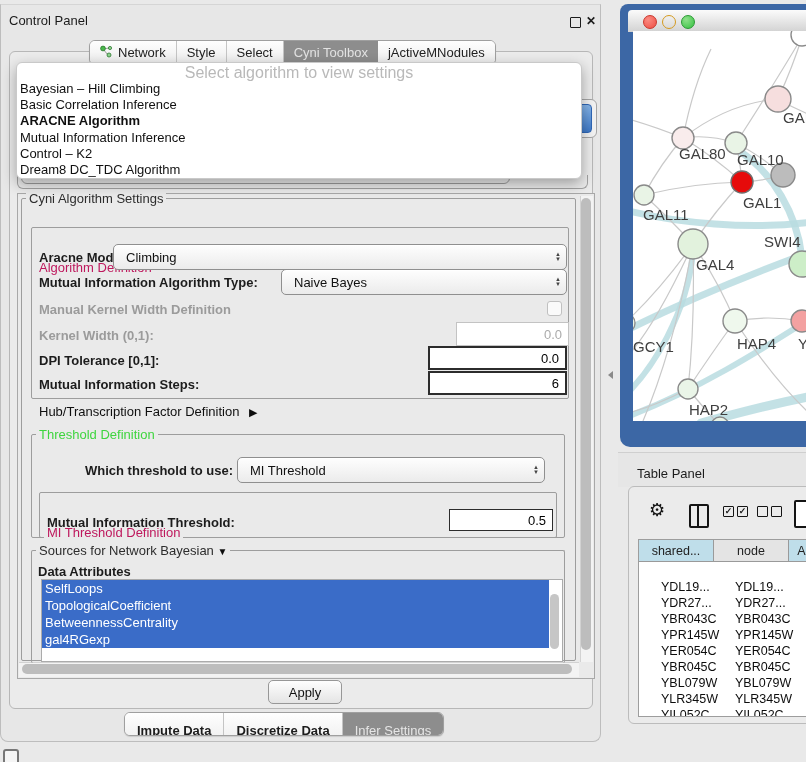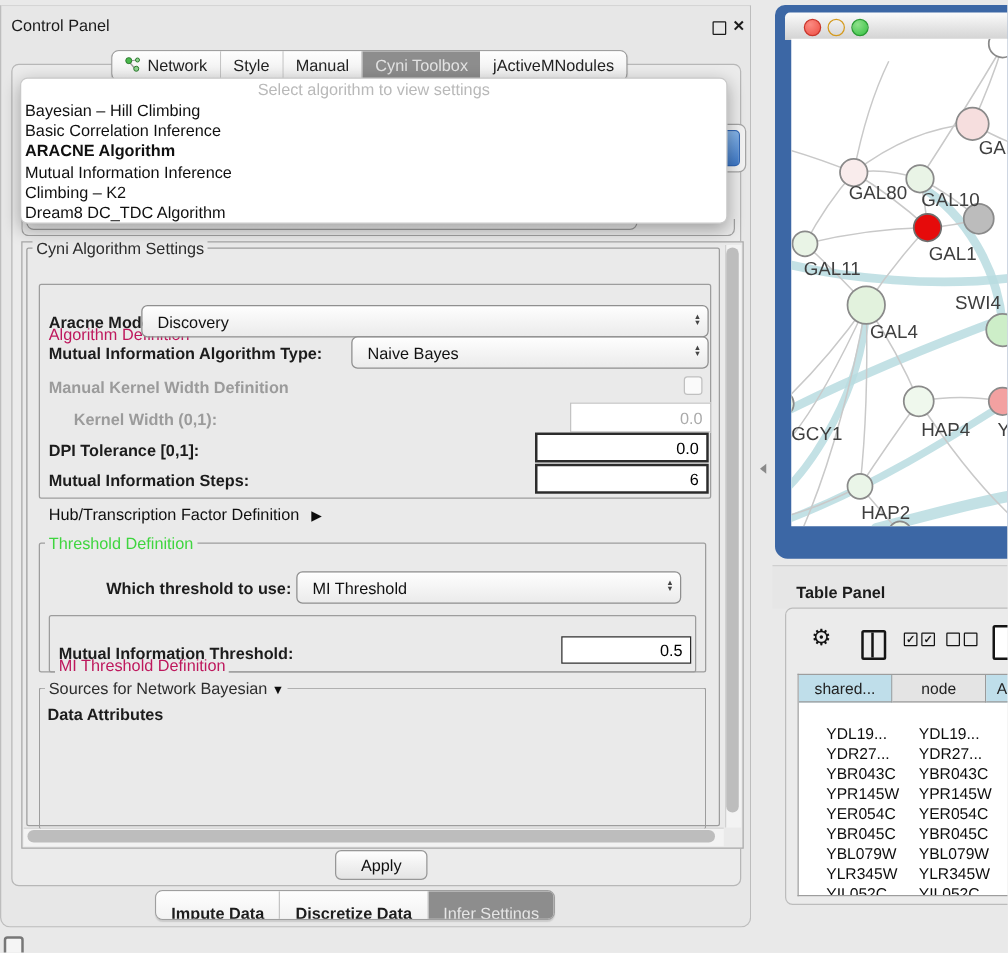--- a/index.html
+++ b/index.html
@@ -24,21 +24,21 @@
           border:1px solid #9f9f9f;border-radius:6px;overflow:hidden;z-index:20;
           box-shadow:0 1px 1px rgba(0,0,0,.12);text-align:right;}
   .tab{display:flex;align-items:center;justify-content:center;font-size:13px;
        color:#222;border-right:1px solid #c4c4c4;padding:0 10px;background:linear-gradient(#fefefe,#ececec);}
   .tab:last-child{border-right:none;}
   .tab.sel{background:#8d8d8d;color:#e3e3e3;border-right:none;}
   
   #popup{left:15px;top:57px;width:564px;height:115px;background:#fff;
          border:1px solid #c9c9c9;border-radius:6px;z-index:60;
          box-shadow:0 5px 14px rgba(0,0,0,.32);}
-  #popup .prompt{text-align:center;color:#b9b9b9;font-size:13px;padding-top:1px;height:17px;}
+  #popup .prompt{text-align:center;color:#b9b9b9;font-size:16px;padding-top:1px;height:17px;}
   #popup .item{font-size:13px;color:#101010;line-height:16.2px;padding-left:3px;white-space:nowrap;}
   #popup .item.bold{font-weight:bold;}
   
   #ghost-combo{left:20px;top:152px;width:477px;height:25px;border:1px solid #9d9d9d;
                border-radius:6px;background:linear-gradient(#fcfcfc,#ededed);
                font-size:13px;color:#a9a9a9;line-height:24px;padding-left:10px;z-index:5;}
   #ghost-combo2{left:540px;top:94px;width:54px;height:37px;border:1px solid #a5a5a5;
                 border-radius:6px;background:#f2f2f2;z-index:5;}
   #ghost-stepper{left:574px;top:99px;width:15px;height:27px;border-radius:4px;
                  background:linear-gradient(#85b4e8,#3e78c6);border:1px solid #2f66b5;z-index:6;}
@@ -83,21 +83,21 @@
   #splitter-mark{left:608px;top:371px;width:0;height:0;border-top:4px solid transparent;
                  border-bottom:4px solid transparent;border-right:5px solid #8a8a8a;}
   
   #netwin{left:620px;top:4px;width:186px;height:443px;background:#3c67a5;
           border-radius:8px 0 0 10px;}
   #net-titlebar{left:8px;top:6px;width:178px;height:22px;background:linear-gradient(#fbfbfb,#d2d2d2);
                 border-radius:4px 0 0 0;}
   .light{position:absolute;top:5px;width:12px;height:12px;border-radius:50%;}
   #net-canvas{left:13px;top:27px;width:173px;height:390px;background:#fff;overflow:hidden;}
   
-  #tp-strip{left:618px;top:452px;width:188px;height:34px;background:#e6e6e6;border-top:1px solid #cfcfcf;font-weight:bold;}
+  #tp-strip{left:618px;top:452px;width:188px;height:34px;background:#e6e6e6;border-top:1px solid #cfcfcf;}
   #tp-title{left:19px;top:13px;font-size:13px;color:#1c1c1c;}
   #tablewin{left:628px;top:486px;width:178px;height:236px;background:#ebebeb;
             border:1px solid #bcbcbc;border-radius:6px 0 0 6px;}
   .tb-ico{position:absolute;color:#141414;}
   #col-ico{left:60px;top:17px;width:16px;height:20px;border:2px solid #141414;border-radius:2px;}
   #col-ico div{position:absolute;left:6px;top:0;width:2px;height:100%;background:#141414;}
   .cb{position:absolute;width:9px;height:9px;border:1.5px solid #141414;border-radius:1px;
       font-size:9px;line-height:9px;color:#141414;text-align:center;font-weight:bold;}
   #doc-ico{left:165px;top:13px;width:18px;height:24px;border:2px solid #141414;border-radius:2px;background:#fff;}
   #table{left:9px;top:52px;width:169px;height:176px;background:#fff;border:1px solid #9d9d9d;border-right:none;overflow:hidden;}
@@ -129,78 +129,78 @@
           <circle cx="9" cy="10" r="2" fill="#8fd391" stroke="#2c7a2e" stroke-width="0.8"></circle>
           <circle cx="10" cy="3" r="1.6" fill="#8fd391" stroke="#2c7a2e" stroke-width="0.8"></circle>
         </svg>
       </span>
       <span>Network</span>
     </div>
     <div class="tab">
         <span>Style</span>
       </div>
     <div class="tab">
-        <span>Manual</span>
+        <span>Select</span>
       </div>
     <div class="tab sel">
         <span>Cyni Toolbox</span>
       </div>
     <div class="tab">
         <span>jActiveMNodules</span>
       </div>
   </div>
 
   <div class="abs" id="ghost-combo2"></div>
   <div class="abs" id="ghost-stepper"></div>
   <div class="abs" id="ghost-line"></div>
   <div class="abs" id="ghost-combo">gal4filtered.sif default node</div>
 
   <div class="abs" id="popup">
     <div class="prompt">Select algorithm to view settings</div>
     <div class="item">Bayesian – Hill Climbing</div>
     <div class="item">Basic Correlation Inference</div>
     <div class="item bold">ARACNE Algorithm</div>
     <div class="item">Mutual Information Inference</div>
-    <div class="item">Climbing – K2</div>
+    <div class="item">Control – K2</div>
     <div class="item">Dream8 DC_TDC Algorithm</div>
   </div>
 
   <div class="abs" id="scont">
     <div class="abs vsb-track"></div>
     <div class="abs vsb-thumb"></div>
     <div class="abs hsb-track"></div>
     <div class="abs hsb-thumb"></div>
   </div>
 
   <div class="fset" style="left:20px;top:193px;width:553px;height:461px;">
     <span class="leg" style="left:4px;color:#2d2d2d;">Cyni Algorithm Settings</span>
   </div>
 
   <div class="fset" style="left:30px;top:222px;width:536px;height:170px;">
     <span class="leg blue" style="left:4px;">Algorithm Definition</span>
   </div>
   <span class="abs lbl" style="left:38px;top:245px;">Aracne Mode:</span>
   <div class="combo" style="left:112px;top:239px;width:440px;height:24px;">
-    <span>Discovery</span>
+    <span>Climbing</span>
     <span class="stepper">
         <span>▲</span>
         <span>▼</span>
       </span>
   </div>
   <span class="abs lbl" style="left:38px;top:270px;">Mutual Information Algorithm Type:</span>
   <div class="combo" style="left:280px;top:264px;width:272px;height:24px;">
     <span>Naive Bayes</span>
     <span class="stepper">
         <span>▲</span>
         <span>▼</span>
       </span>
   </div>
   <span class="abs lbl dis" style="left:38px;top:297px;">Manual Kernel Width Definition</span>
   <div class="abs" style="left:546px;top:296px;width:13px;height:13px;border:1px solid #c0c0c0;border-radius:3px;background:#fafafa;"></div>
-  <span class="abs lbl dis" style="left:38px;top:323px;margin-left:20px;">Kernel Width (0,1):</span>
+  <span class="abs lbl dis" style="left:38px;top:323px;">Kernel Width (0,1):</span>
   <div class="field ghost" style="left:455px;top:317px;width:105px;height:22px;">0.0</div>
   <span class="abs lbl" style="left:38px;top:348px;">DPI Tolerance [0,1]:</span>
   <div class="field active" style="left:427px;top:341px;width:129px;height:20px;">0.0</div>
   <span class="abs lbl" style="left:38px;top:372px;">Mutual Information Steps:</span>
   <div class="field active" style="left:427px;top:366px;width:129px;height:20px;">6</div>
 
   <span class="abs" style="left:38px;top:399px;font-size:13px;color:#0f0f0f;">
     <span>Hub/Transcription Factor Definition</span>
     <span class="tri" style="margin-left:6px;">▶</span>
   </span>
@@ -222,20 +222,27 @@
   <span class="abs lbl" style="left:46px;top:510px;">Mutual Information Threshold:</span>
   <div class="field active" style="left:448px;top:504px;width:96px;height:20px;border-width:1.5px;">0.5</div>
 
   <div class="fset" style="left:30px;top:545px;width:532px;height:112px;border-bottom:none;">
     <span class="leg" style="left:4px;color:#2d2d2d;">
       <span>Sources for Network Bayesian</span>
       <span class="tri" style="font-size:10px;">▼</span>
     </span>
   </div>
   <span class="abs lbl" style="left:37px;top:559px;">Data Attributes</span>
+  <div class="abs" id="attr-list">
+    <div class="attr-row">SelfLoops</div>
+    <div class="attr-row">TopologicalCoefficient</div>
+    <div class="attr-row">BetweennessCentrality</div>
+    <div class="attr-row">gal4RGexp</div>
+    <div id="attr-sb"></div>
+  </div>
 
   <div class="abs" id="apply-btn">Apply</div>
 
   <div class="abs" id="btabs">
     <div class="btab">
         <span>Impute Data</span>
       </div>
     <div class="btab">
         <span>Discretize Data</span>
       </div>

